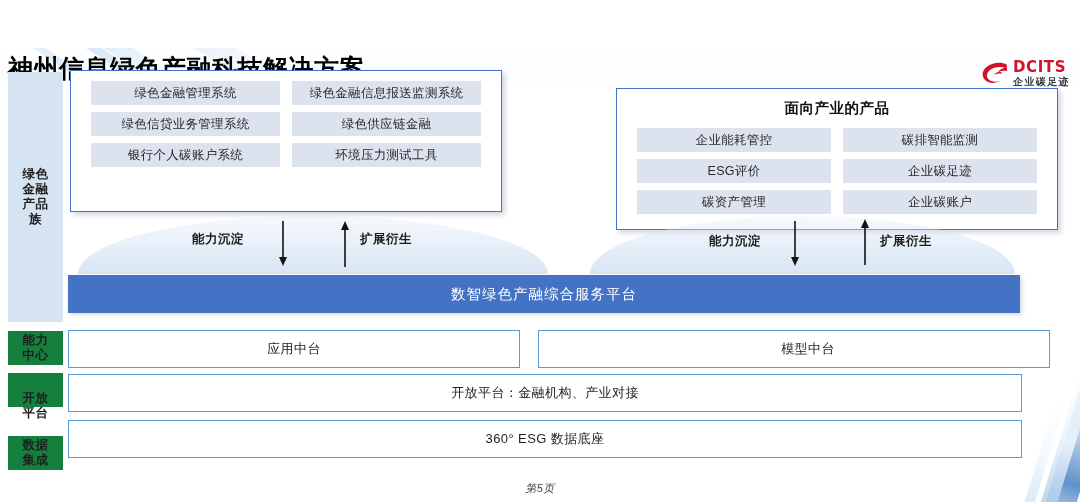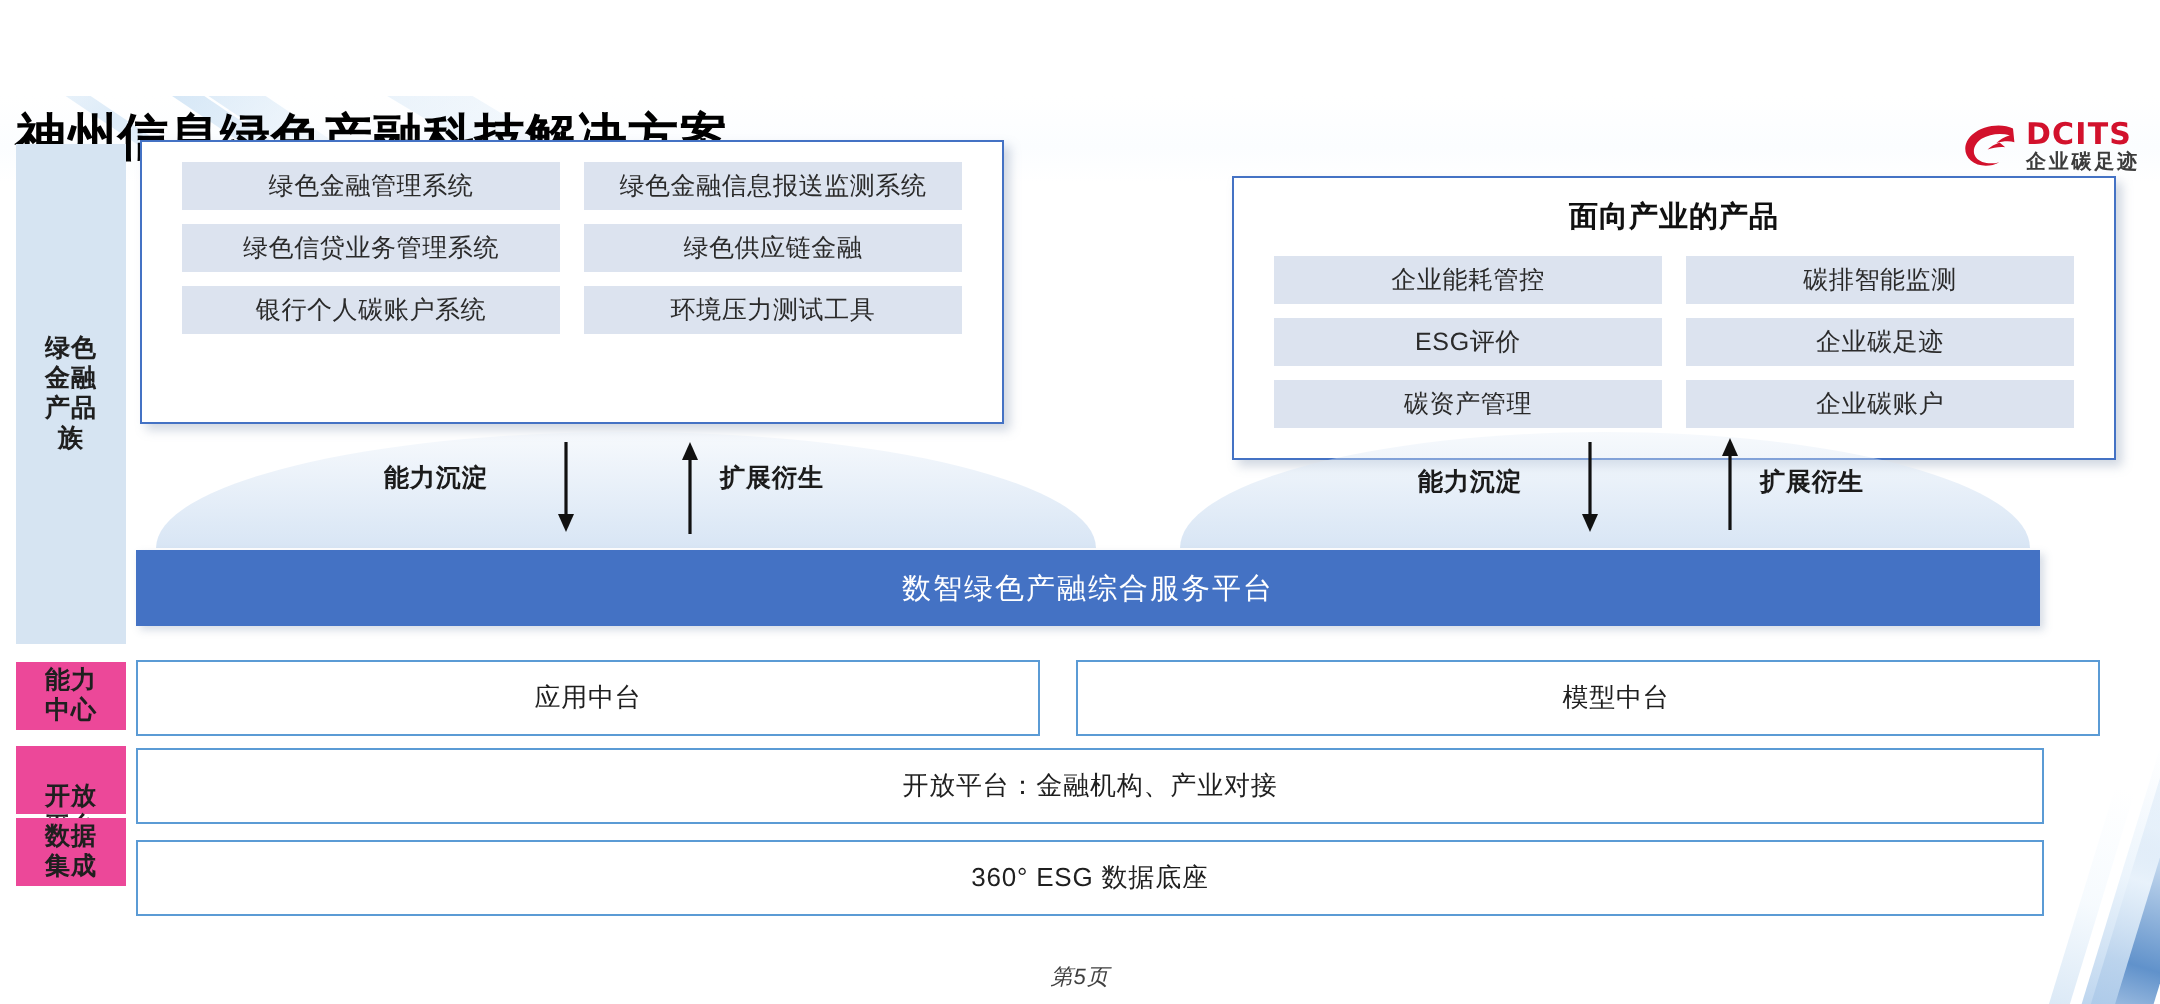--- a/index.html
+++ b/index.html
@@ -39,24 +39,24 @@
     background:linear-gradient(180deg,rgba(255,255,255,0) 0%,rgba(219,233,247,.9) 38%,rgba(88,140,200,.95) 78%,rgba(140,178,222,.55) 100%);}
   .rb2{right:6px;top:372px;width:16px;height:150px;transform:rotate(17deg);
     background:linear-gradient(180deg,rgba(255,255,255,0) 0%,rgba(235,244,252,.95) 45%,rgba(160,194,230,.8) 100%);}
   .rb3{right:30px;top:392px;width:10px;height:120px;transform:rotate(17deg);
     background:linear-gradient(180deg,rgba(255,255,255,0) 0%,rgba(245,250,254,.9) 50%,rgba(200,221,241,.7) 100%);}
 
   
   .side-box{position:absolute;left:8px;display:flex;align-items:center;justify-content:center;
     text-align:center;font-size:12.5px;font-weight:bold;color:#1f1f1f;line-height:1.22;letter-spacing:.5px;}
   .side-green{top:72px;width:55px;height:250px;background:#d6e4f2;}
-  .side-peach{width:55px;height:34px;background:#ec4899;}
+  .side-peach{width:55px;height:34px;background:#15803d;}
   .side-cap{top:331px;}
   .side-open{top:373px;}
-  .side-data{top:409px;}
+  .side-data{top:436px;}
 
   
   .panel{position:absolute;background:#ffffff;border:1.5px solid #4472c4;
     box-shadow:3px 3px 5px rgba(120,140,170,.35);}
   .panel-l{left:70px;top:70px;width:430px;height:140px;}
   .panel-r{left:616px;top:70px;width:440px;height:140px;margin-top:18px;}
   .panel-title{text-align:center;font-size:14.5px;font-weight:bold;color:#111;margin-top:10px;letter-spacing:.5px;}
   .chip-grid{display:grid;grid-template-columns:1fr 1fr;gap:7px 12px;padding:10px 20px 0 20px;}
   .chip{background:#dce3ef;height:24px;display:flex;align-items:center;justify-content:center;
     font-size:12.5px;color:#2a2a2a;letter-spacing:.3px;white-space:nowrap;}

